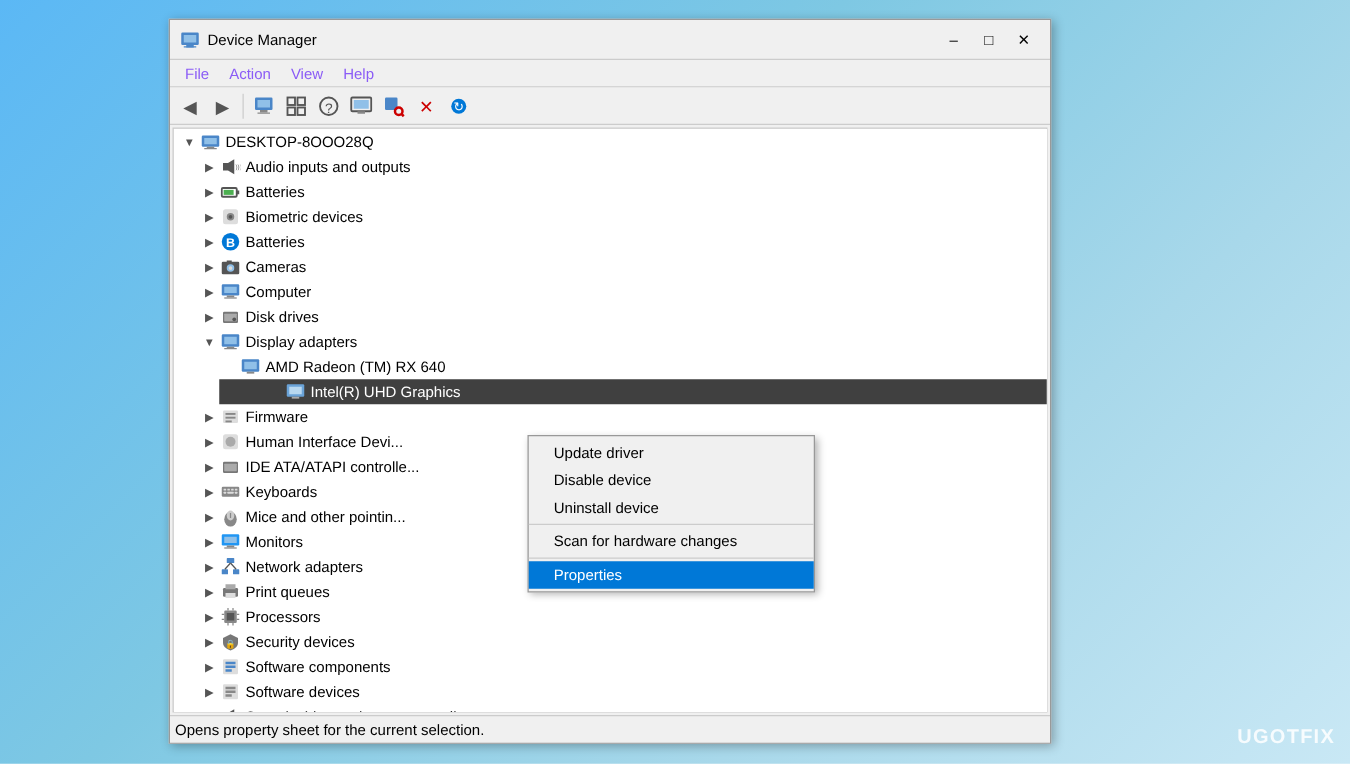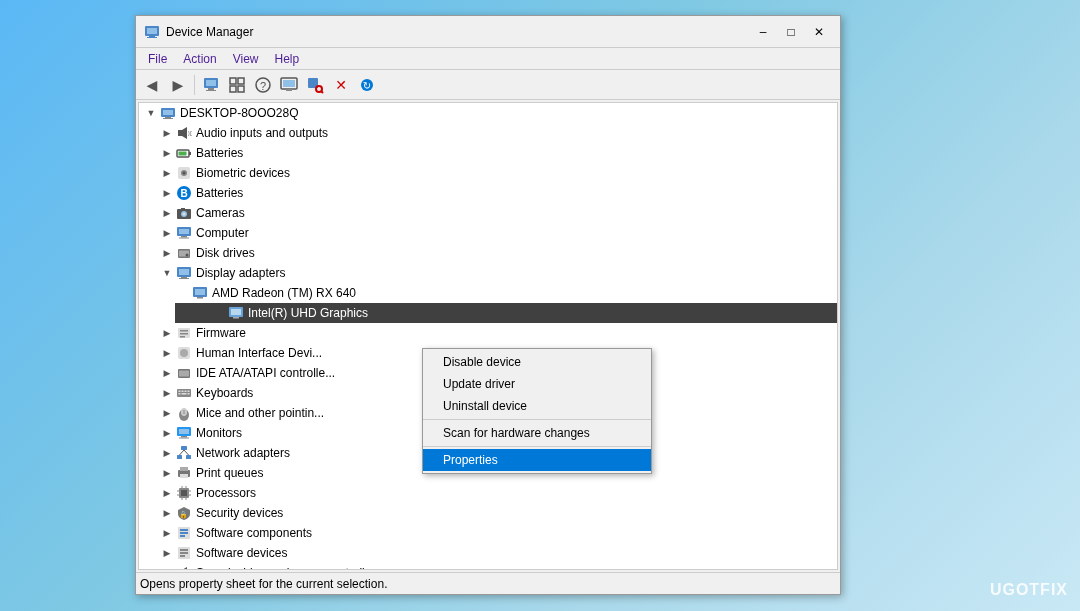--- a/index.html
+++ b/index.html
@@ -69,21 +69,21 @@
       height: 22px;
       align-items: center;
       padding: 0 4px;
       border-bottom: 1px solid #ccc;
       background: #f0f0f0;
     }
     .menu-item {
       padding: 2px 8px;
       cursor: pointer;
       font-size: 12px;
-      color: #4c1d95;
+      color: #8b5cf6;
       text-align: center;
     }
     .toolbar {
       display: flex;
       align-items: center;
       height: 30px;
       padding: 2px 4px;
       border-bottom: 1px solid #ccc;
       background: #f0f0f0;
       gap: 2px;
@@ -584,22 +584,22 @@
             <rect x="2" y="5" width="4" height="6" fill="#555"></rect>
             <polygon points="6,5 11,2 11,14 6,11" fill="#555"></polygon>
           </svg>
         </span>
         <span class="tree-label">Sound, video and game controllers</span>
       </div>
 
     </div>
 
     <div class="context-menu">
+      <div class="ctx-item">Update driver</div>
       <div class="ctx-item">Disable device</div>
-      <div class="ctx-item">Update driver</div>
       <div class="ctx-item">Uninstall device</div>
       <div class="ctx-sep"></div>
       <div class="ctx-item">Scan for hardware changes</div>
       <div class="ctx-sep"></div>
       <div class="ctx-item active">Properties</div>
     </div>
 
   </div>
 
   <div class="status-bar">

